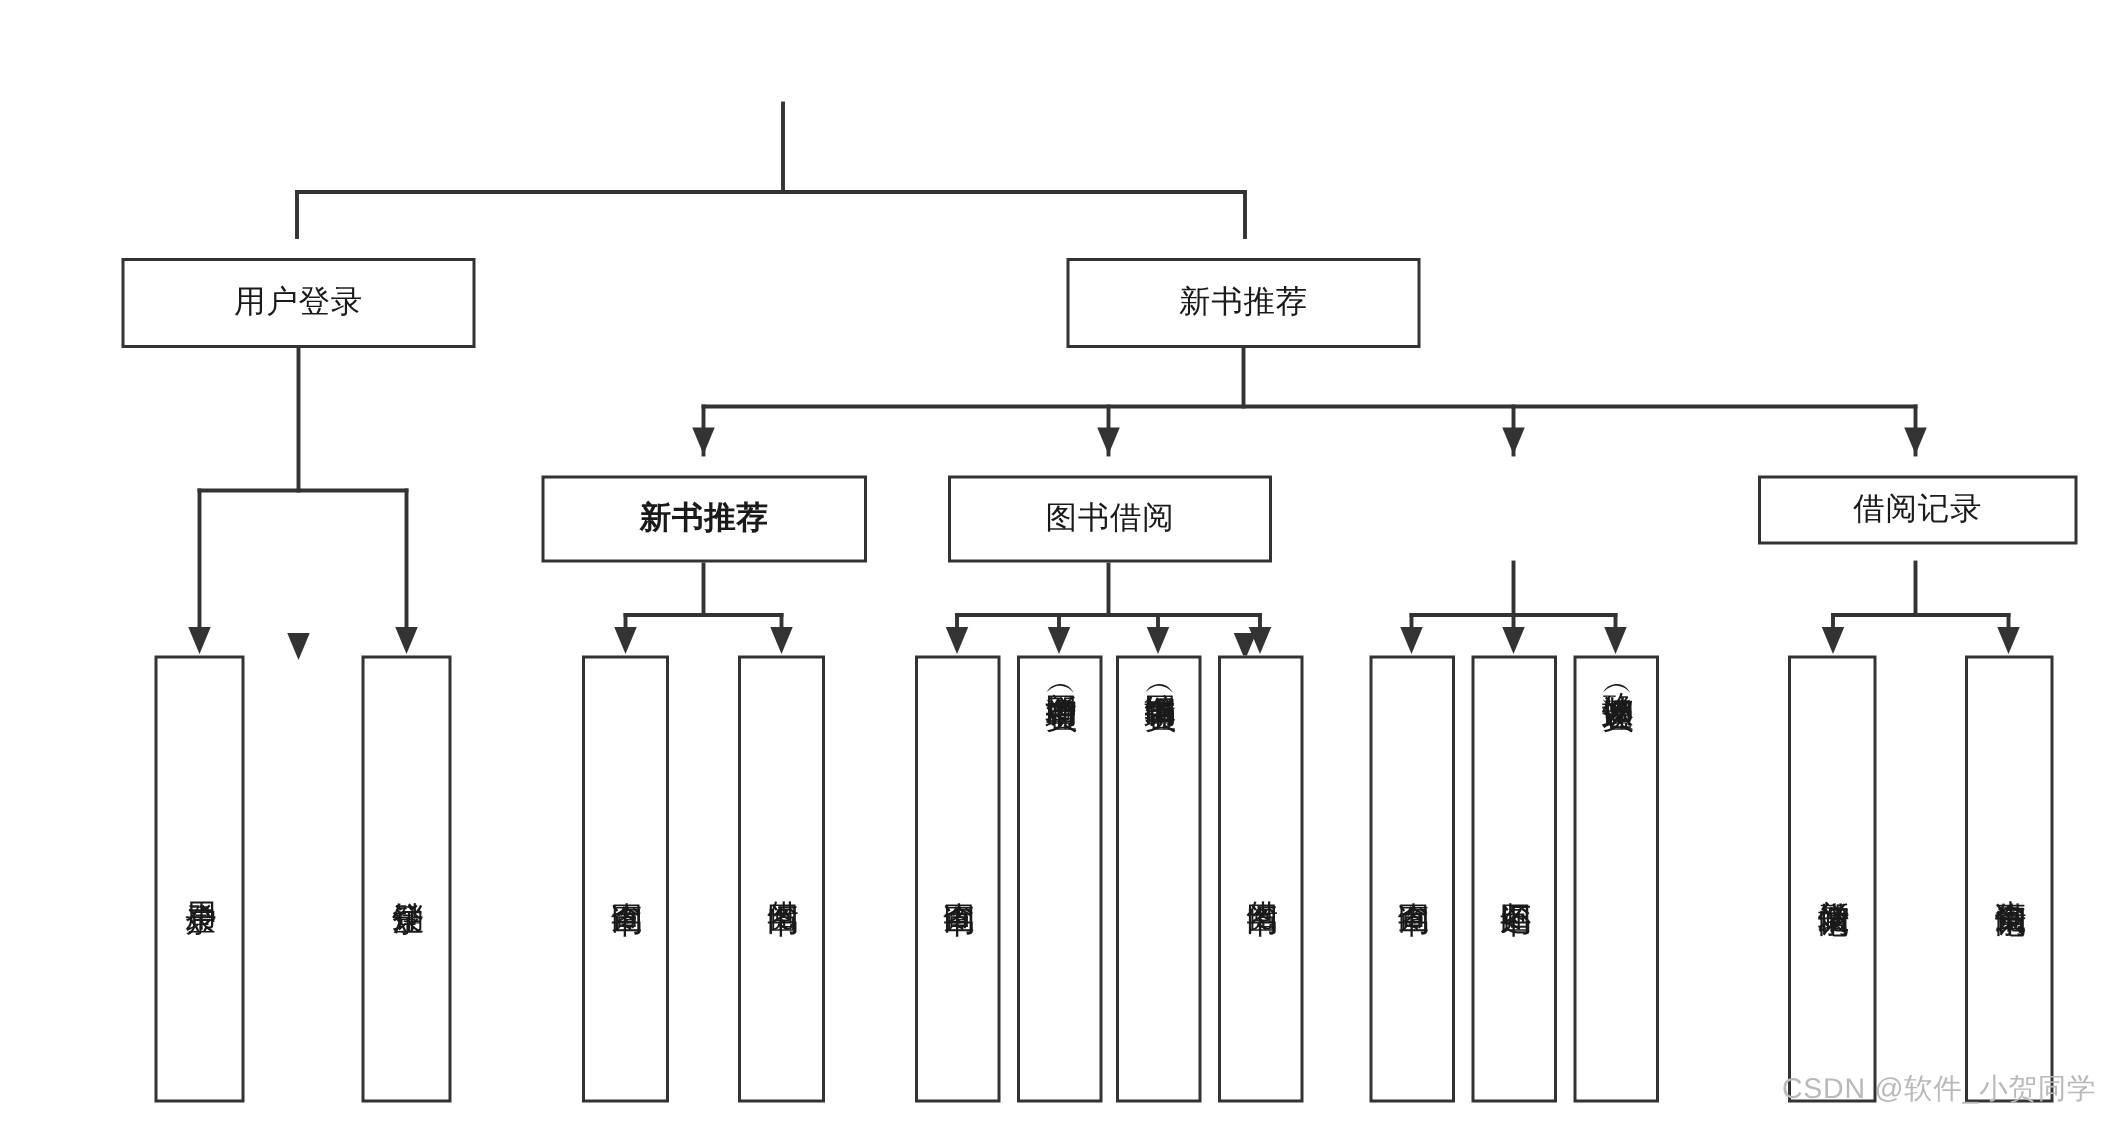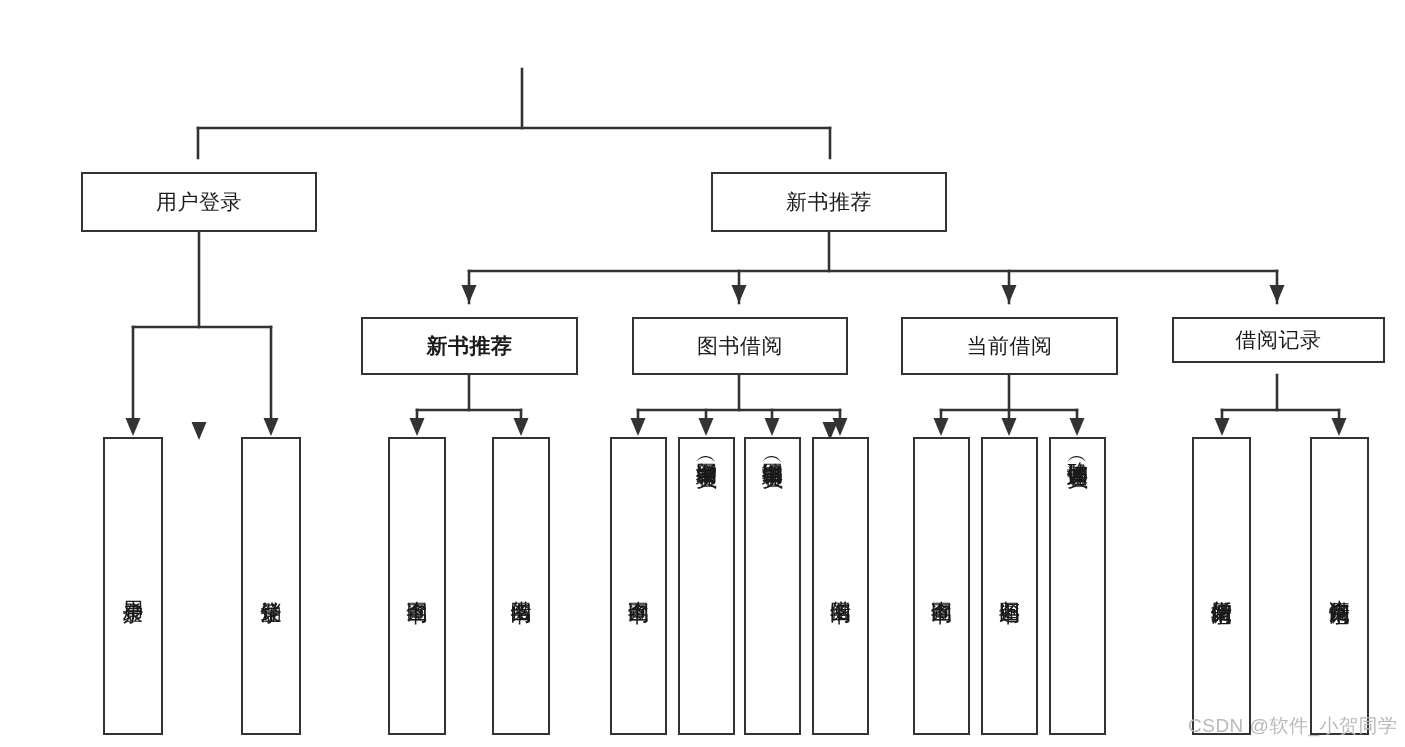--- a/index.html
+++ b/index.html
@@ -165,23 +165,20 @@
   </div>
 
   <div class="node horiz" style="left:361px; top:317px; width:217px; height:58px;font-weight:bold;">
     <span class="label">新书推荐</span>
   </div>
 
   <div class="node horiz" style="left:632px; top:317px; width:216px; height:58px;">
     <span class="label">图书借阅</span>
   </div>
 
-  <div class="node horiz" style="left:901px; top:317px; width:217px; height:58px;">
-    <span class="label">当前借阅</span>
-  </div>
 
   <div class="node horiz" style="left:1172px; top:317px; width:213px; height:46px;">
     <span class="label">借阅记录</span>
   </div>
 
   <div class="node vert" style="left:103px; top:437px; width:60px; height:298px; align-items:center; padding-top:0;">
     <span class="label">用户登录</span>
   </div>
   <div class="node vert" style="left:241px; top:437px; width:60px; height:298px; align-items:center; padding-top:0;">
     <span class="label">注销登录</span>

